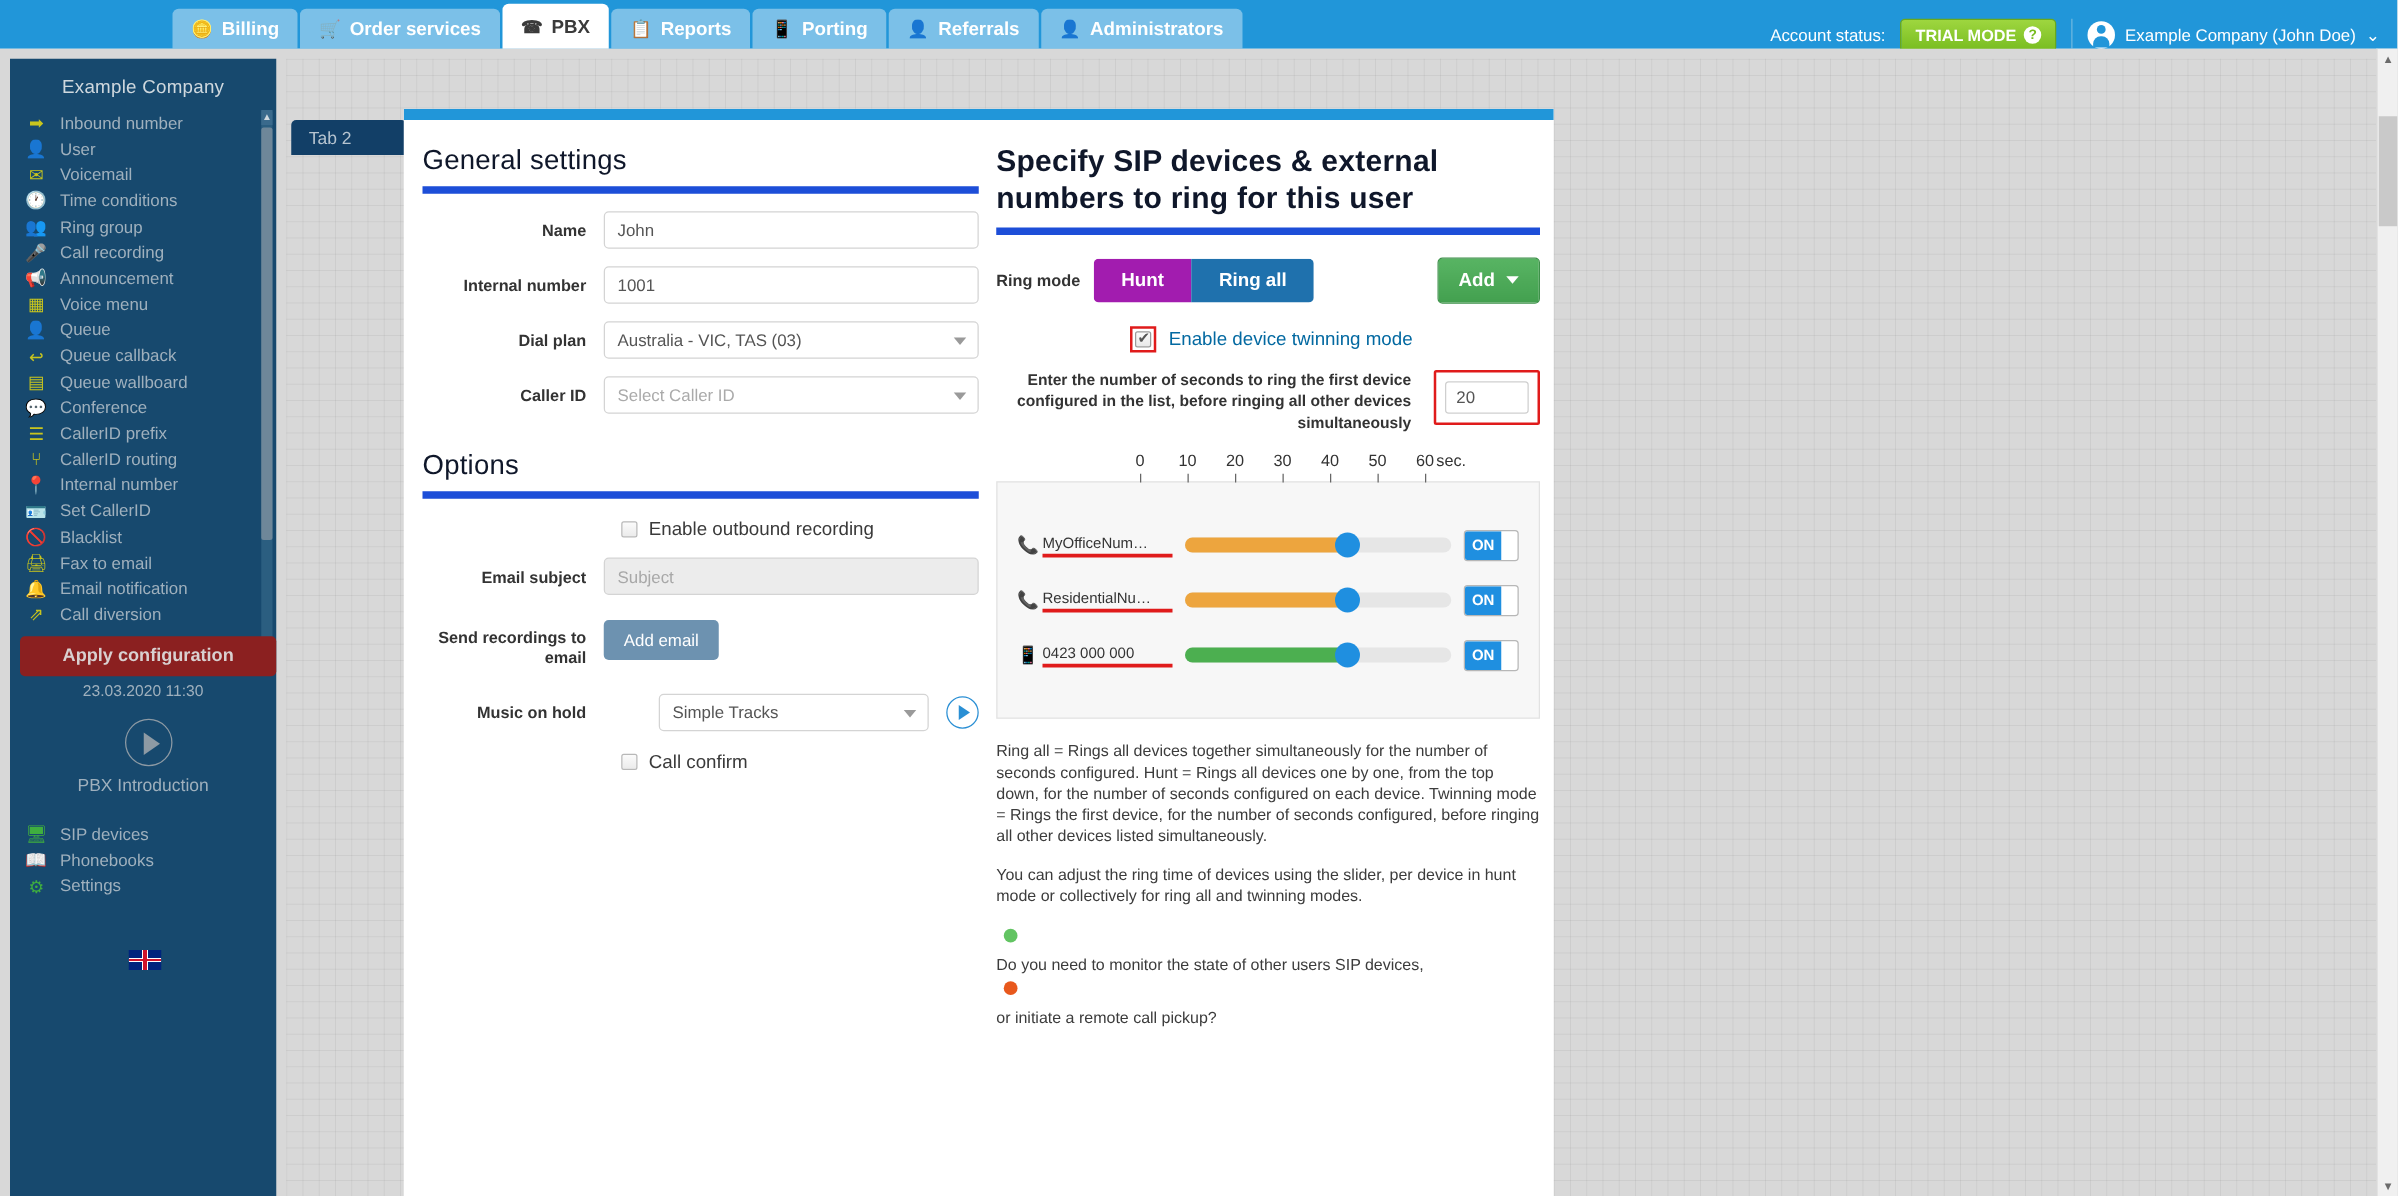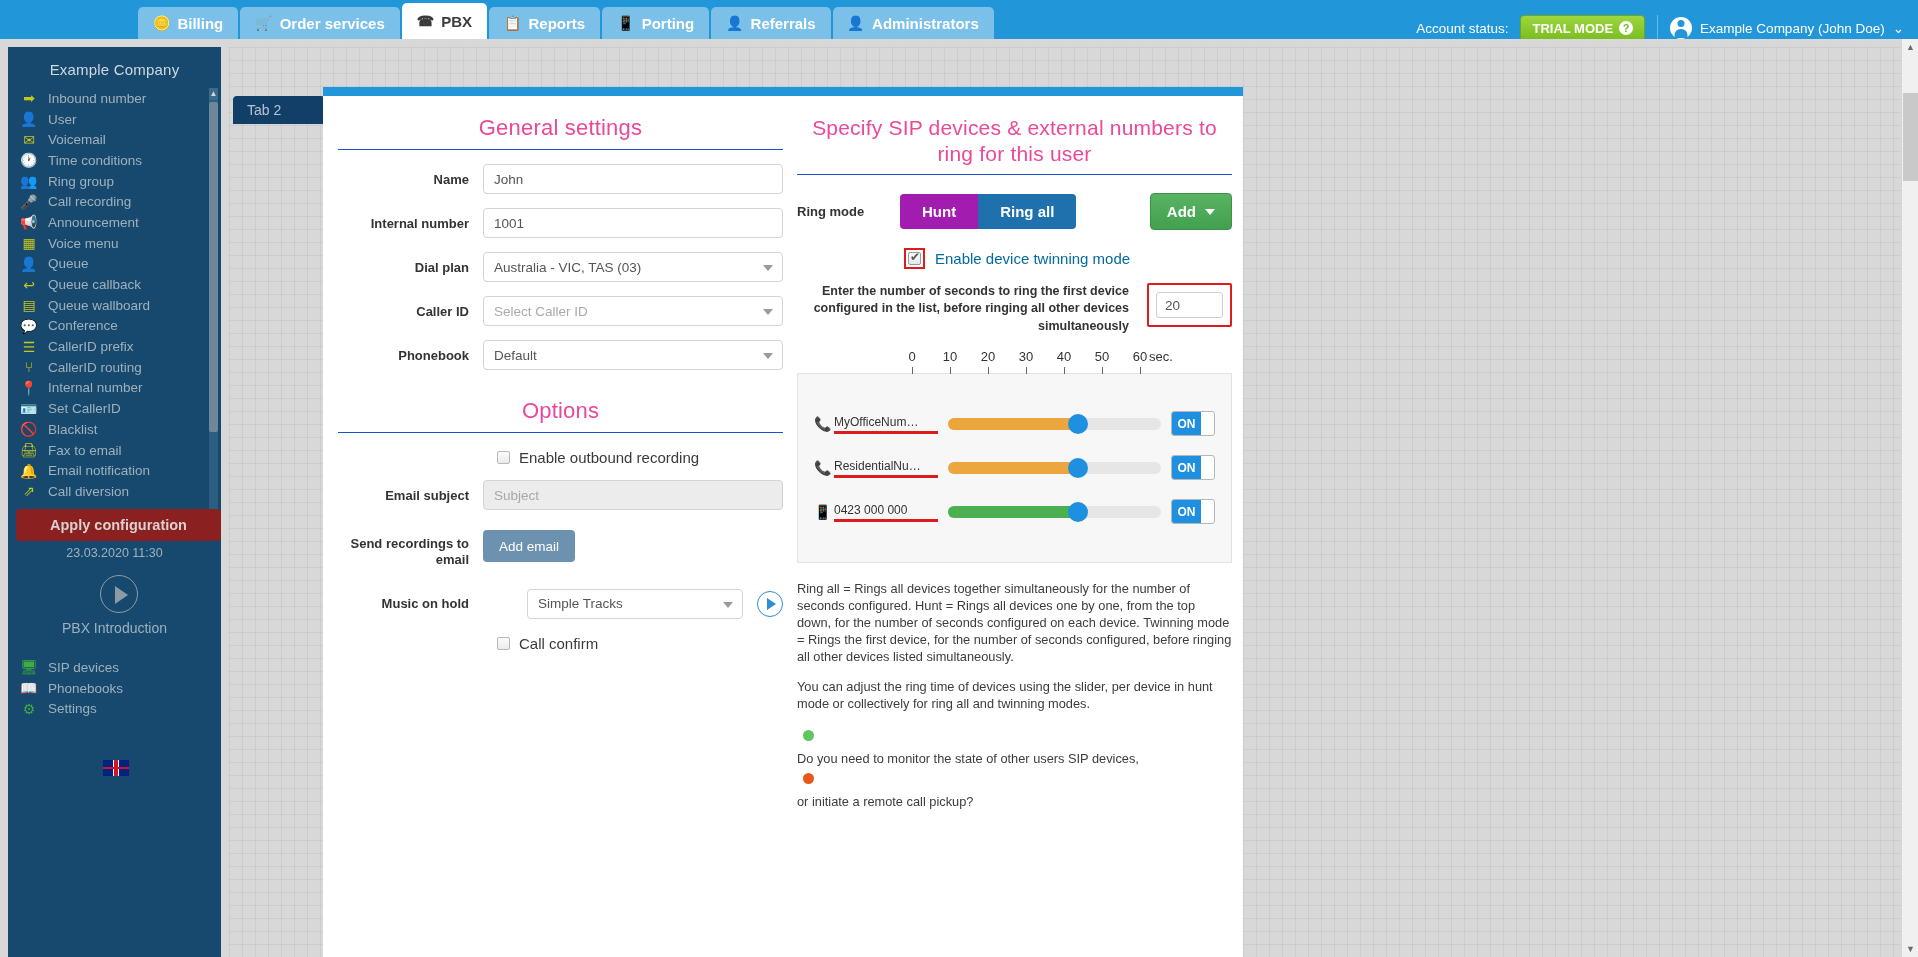--- a/index.html
+++ b/index.html
@@ -158,26 +158,25 @@
   #panel {
     position:absolute; left:323px; top:48px; width:920px; height:870px;
     background:#ffffff; overflow:hidden;
   }
   #panel-topbar { height:9px; background:#2196d9; }
 
   .col-left { position:absolute; left:15px; top:28px; width:445px; }
   .col-right { position:absolute; left:474px; top:28px; width:435px; }
 
   h2.sect {
-    margin:0 0 6px 0; font-size:22px; font-weight:normal; color:#ec4899;
-    padding-bottom:8px; border-bottom:1px solid #1d4ed8;
+    margin:0 0 6px 0; font-size:22px; font-weight:normal; color:#0f172a;
+    padding-bottom:8px; border-bottom:6px solid #1d4ed8;
     letter-spacing:.2px;
-    text-align:center;
-  }
-  h2.sect.two-line { line-height:1.22; font-size:21px; }
+  }
+  h2.sect.two-line { line-height:1.22; font-size:24px;font-weight:bold; }
 
   .frow { display:flex; align-items:center; margin-top:14px; }
   .flabel {
     width:145px; text-align:right; padding-right:14px;
     font-size:13px; font-weight:bold; color:#333333; flex:none;
   }
   .finput {
     flex:1; height:30px; border:1px solid #d4d4d4; border-radius:4px;
     background:#ffffff; font-size:13.5px; color:#555555;
     padding:0 10px; display:flex; align-items:center;
@@ -212,21 +211,21 @@
     position:relative; flex:none; cursor:pointer;
   }
   #moh-play::after {
     content:""; position:absolute; left:9px; top:6px;
     border-left:9px solid #2a8fd4;
     border-top:6px solid transparent; border-bottom:6px solid transparent;
   }
 
   
   .rrow { display:flex; align-items:center; margin-top:14px; }
-  .rlabel { width:103px; font-size:13px; font-weight:bold; color:#333333; flex:none; }
+  .rlabel { width:78px; font-size:13px; font-weight:bold; color:#333333; flex:none; }
   #ringmode-group { display:flex; border-radius:4px; overflow:hidden; }
   .rm-btn {
     padding:9px 22px; font-size:15px; font-weight:bold; color:#ffffff;
     background:#1f71ad; cursor:pointer;
   }
   .rm-btn.sel { background:#a21caf; }
   #add-btn {
     margin-left:auto; background:linear-gradient(#58b463,#43a04f);
     color:#ffffff; font-size:15px; font-weight:bold;
     padding:9px 16px; border-radius:4px; cursor:pointer;
@@ -523,27 +522,20 @@
       </div>
 
       <div class="frow">
         <div class="flabel">Caller ID</div>
         <div class="finput fsel ph">
           <span>Select Caller ID</span>
           <span class="caret"></span>
         </div>
       </div>
 
-      <div class="frow">
-        <div class="flabel">Phonebook</div>
-        <div class="finput fsel">
-          <span>Default</span>
-          <span class="caret"></span>
-        </div>
-      </div>
 
       <h2 class="sect" style="margin-top:28px;">Options</h2>
 
       <div class="chkrow">
         <div class="chkbox"></div>
         <div class="chklabel">Enable outbound recording</div>
       </div>
 
       <div class="frow">
         <div class="flabel">Email subject</div>

